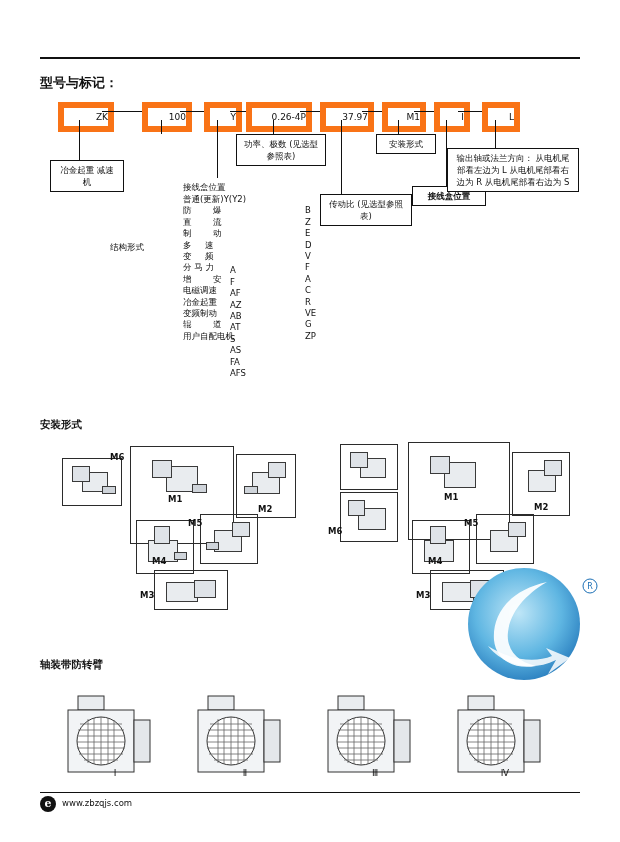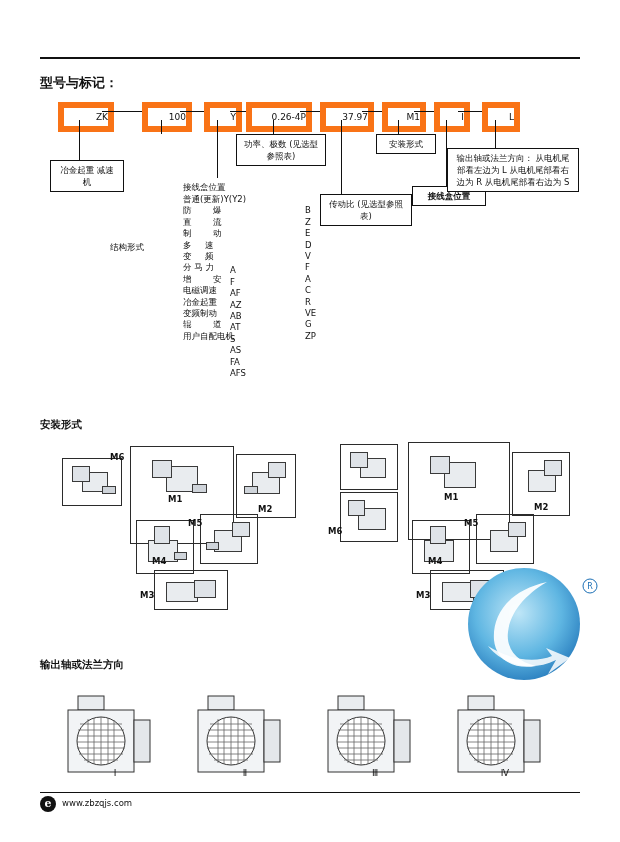--- a/index.html
+++ b/index.html
@@ -257,21 +257,21 @@
         <stop offset="100%" stop-color="#1b6fb5"></stop>
       </radialGradient>
     </defs>
     <circle cx="72" cy="62" r="56" fill="url(#g1)"></circle>
     <path d="M95 20 C58 28 40 52 42 78 C44 98 62 108 84 104 C64 100 54 86 56 70 C58 50 74 32 95 20 Z" fill="#ffffff" opacity="0.92"></path>
     <path d="M36 84 C52 104 80 110 104 98 L96 112 L118 96 L94 86 L100 94 C80 102 54 96 36 84 Z" fill="#ffffff" opacity="0.85"></path>
     <circle cx="138" cy="24" r="7" fill="none" stroke="#1b6fb5" stroke-width="1"></circle>
     <text x="138" y="27" font-size="8" text-anchor="middle" fill="#1b6fb5" font-family="DejaVu Sans">R</text>
   </svg>
 
-  <div class="sect" style="left:40px;top:658px;">输出轴或法兰方向</div>
+  <div class="sect" style="left:40px;top:658px;">轴装带防转臂</div>
 
   <div class="tbrow">
 
     <div class="tbitem" style="left:20px;top:18px;">
       <svg viewBox="0 0 110 100" width="110" height="100">
         <rect x="18" y="6" width="26" height="14" fill="#e9ecef" stroke="#333"></rect>
         <rect x="8" y="20" width="66" height="62" fill="#f2f4f6" stroke="#333"></rect>
         <rect x="74" y="30" width="16" height="42" fill="#e4e7ea" stroke="#333"></rect>
         <circle cx="41" cy="51" r="24" fill="#ffffff" stroke="#333"></circle>
         <g stroke="#666" stroke-width="0.8">

